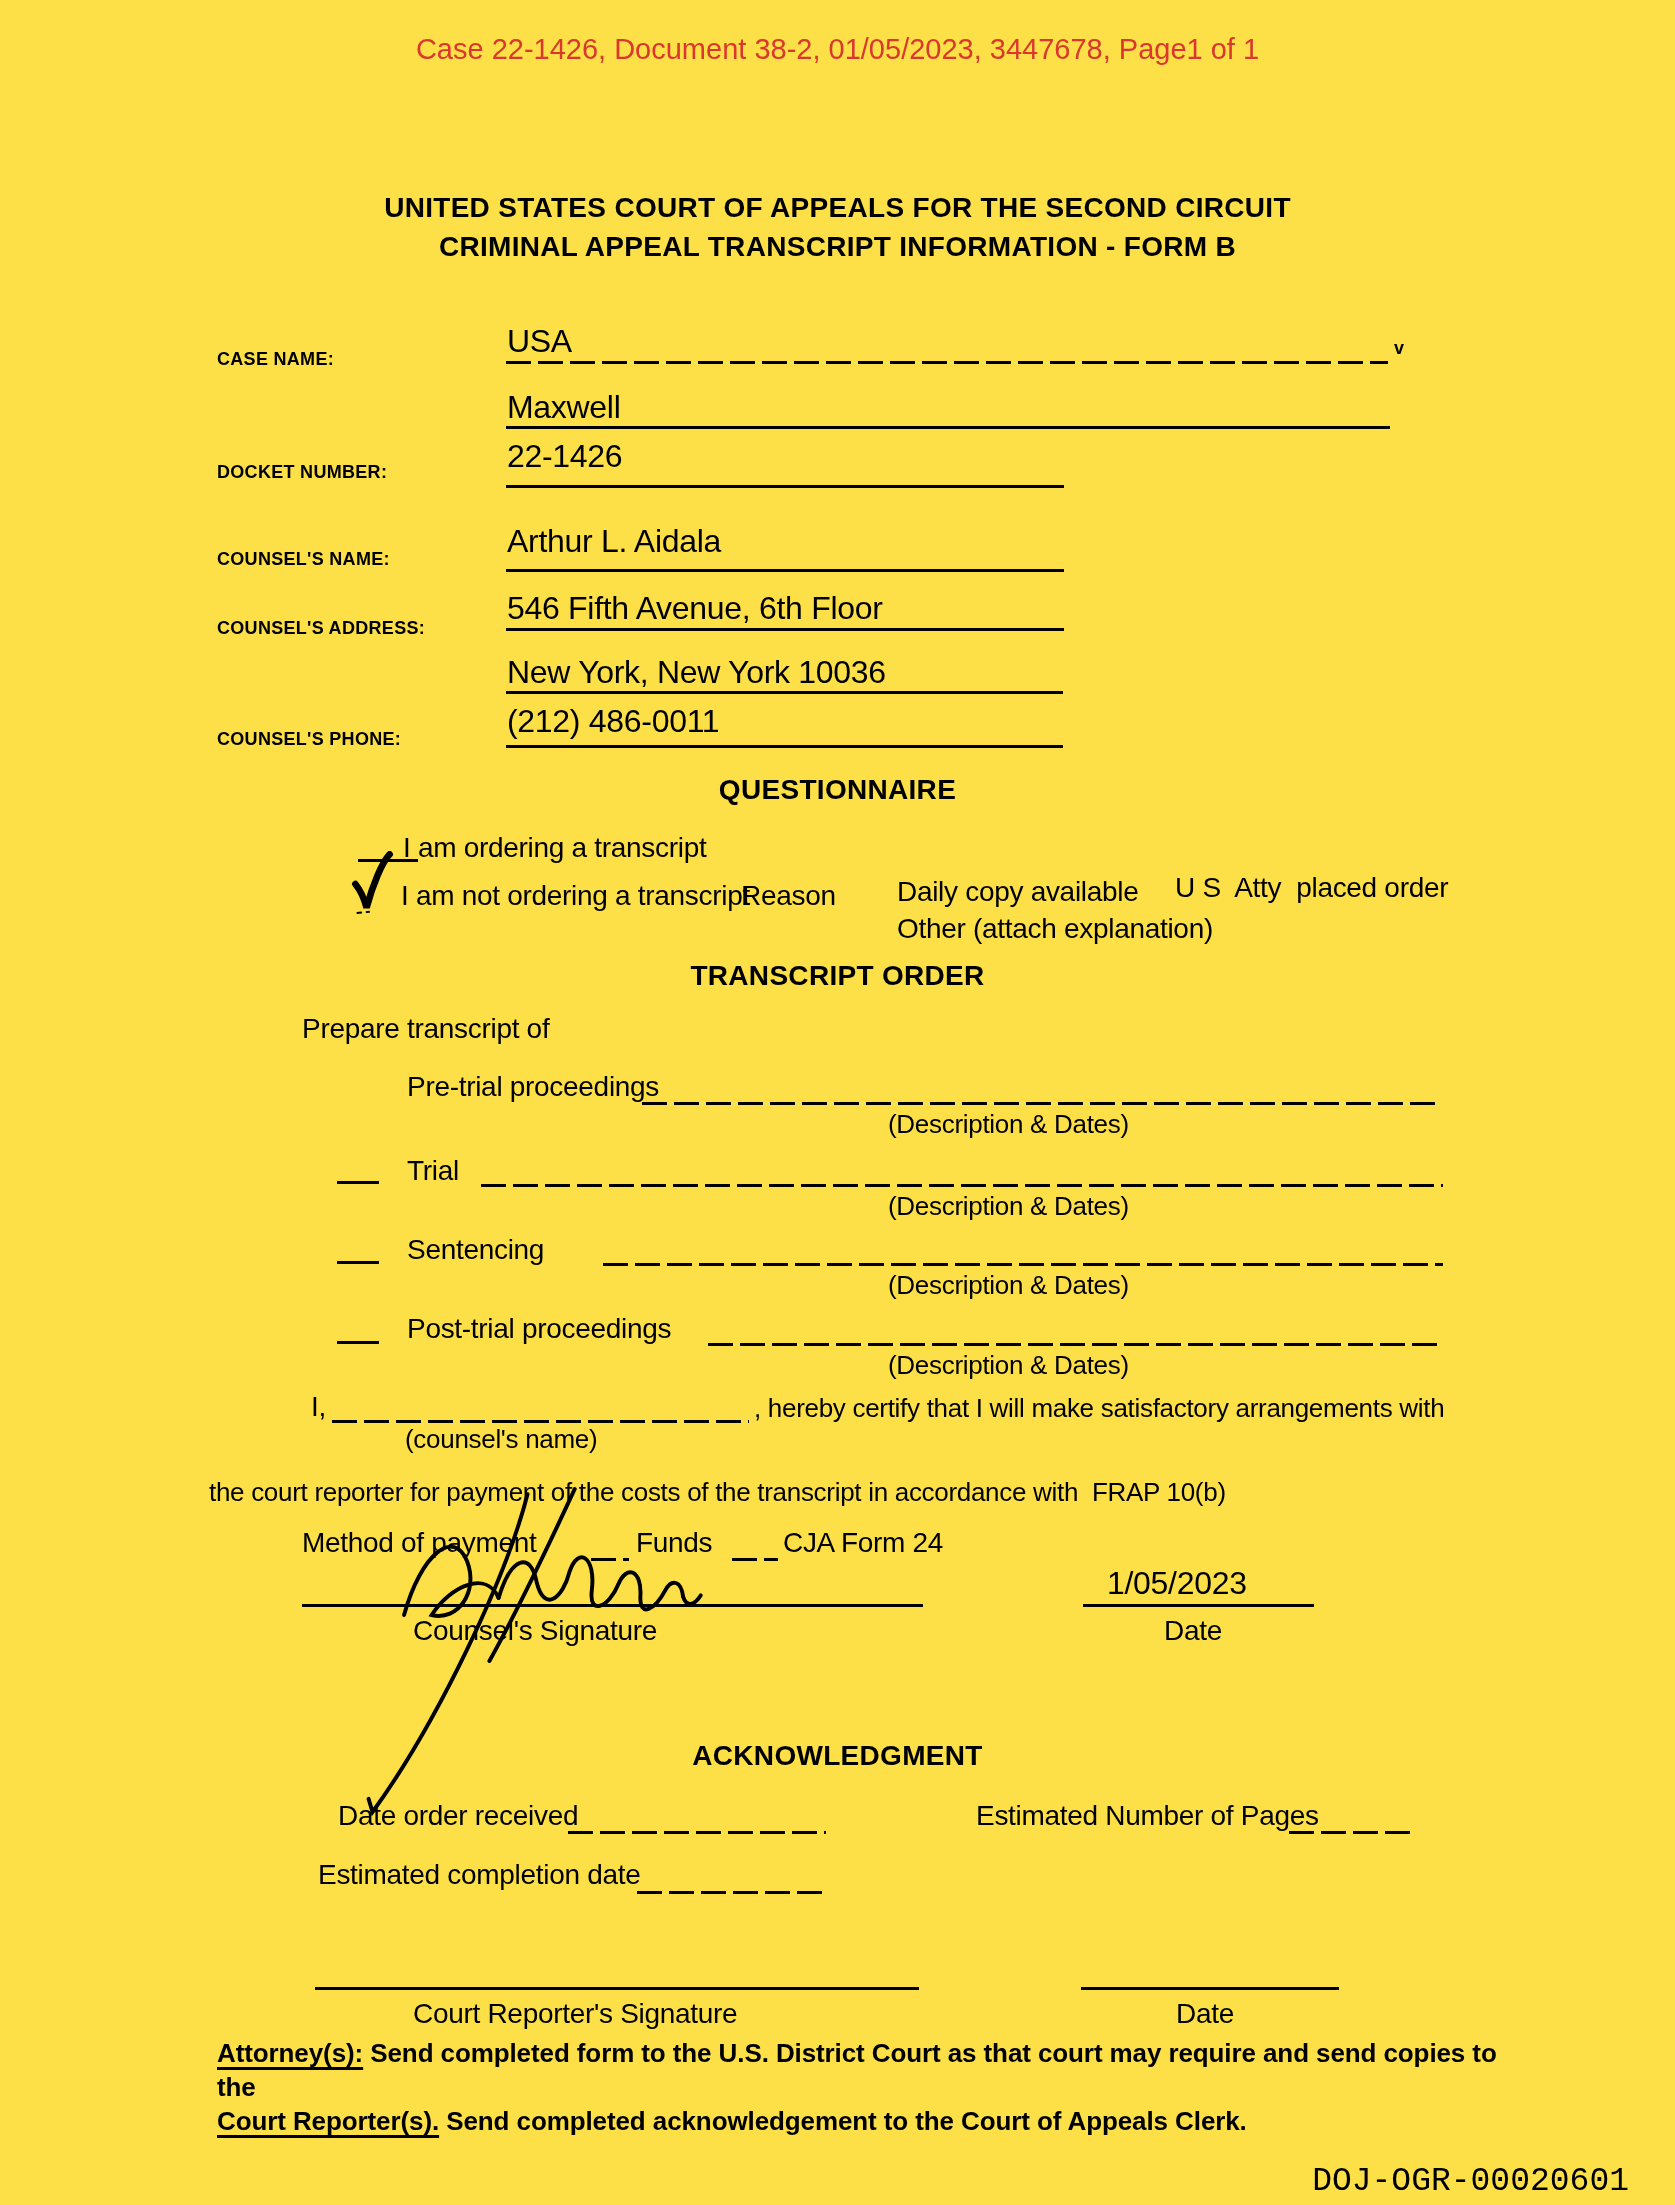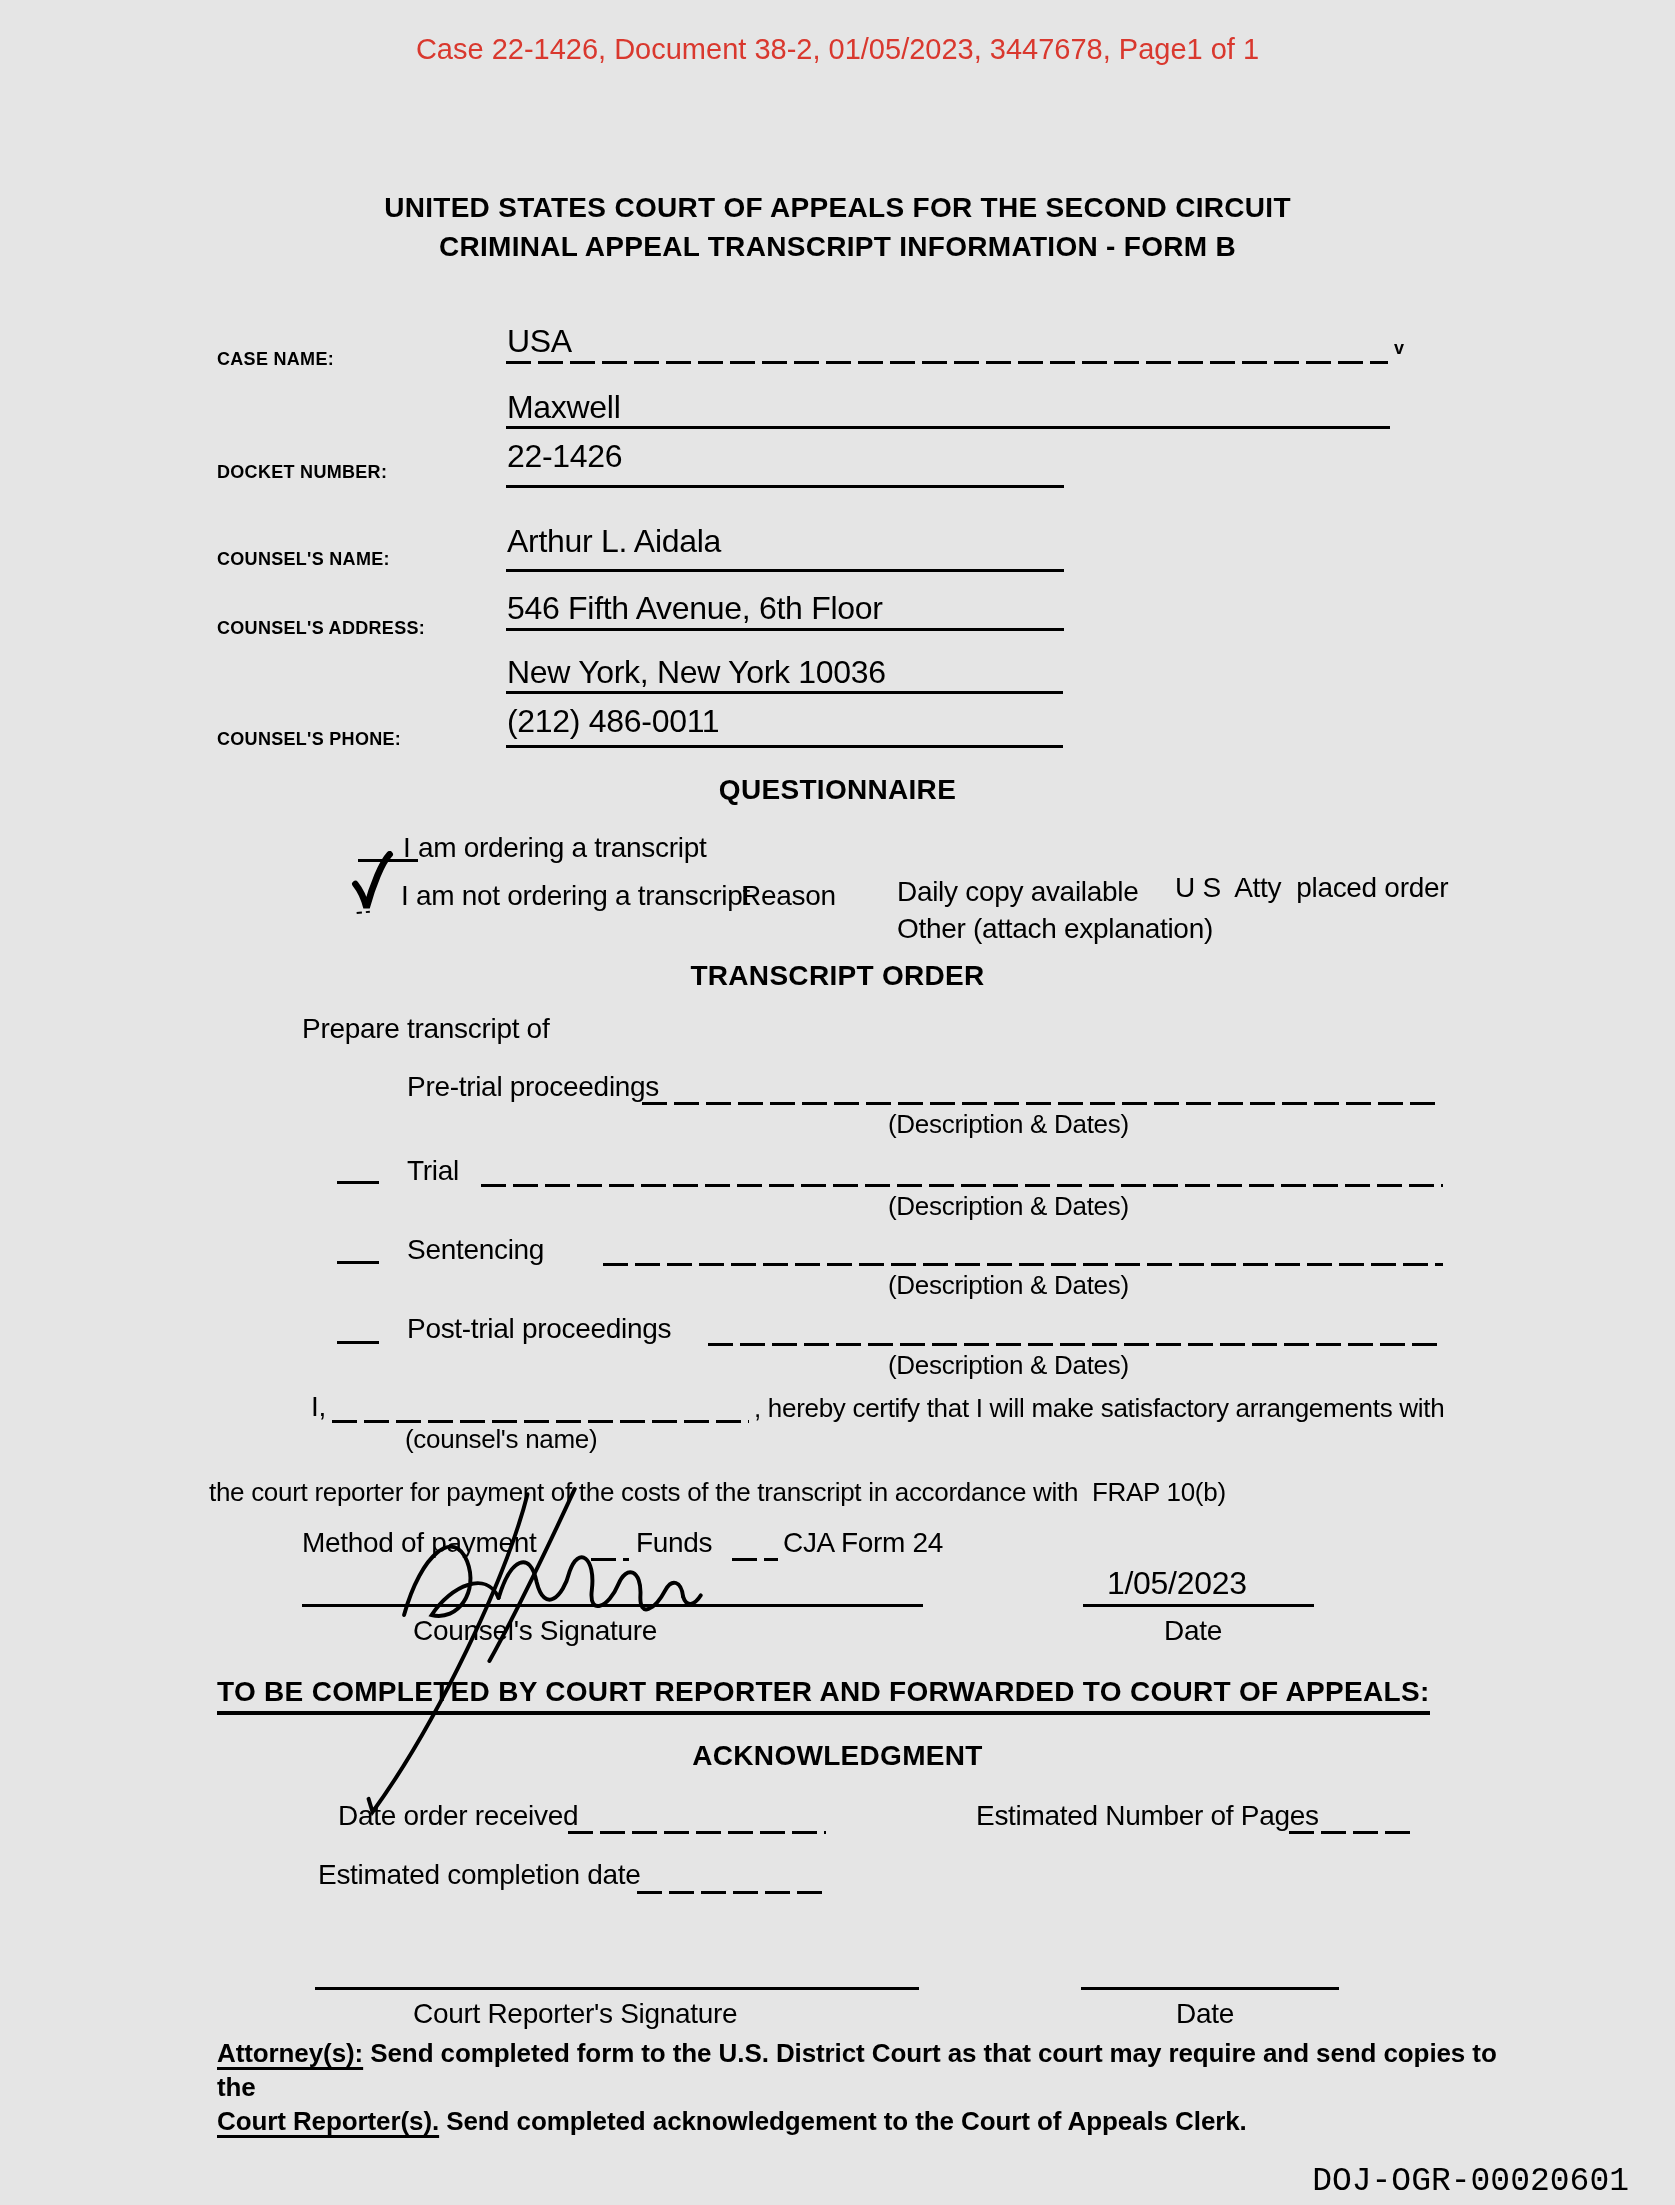--- a/index.html
+++ b/index.html
@@ -1,16 +1,16 @@
 <!DOCTYPE html>
 <html style="font-size:10.5px"><head>
 <meta charset="utf-8">
 <style>
   html,body{margin:0;padding:0;background:#ffffff;}
-  #page{position:relative;width:1675px;height:2205px;background:#e5e5e5;overflow:hidden;
+  #page{position:relative;width:1675px;height:2205px;background:#fde047;overflow:hidden;
         font-family:"Liberation Sans",sans-serif;color:#000;}
   .abs{position:absolute;}
   .center{left:0;width:1675px;text-align:center;}
   .stamp{font-size:29px;letter-spacing:0px;color:#d9382e;}
   .h1{font-weight:700;font-size:28px;letter-spacing:0.3px;}
   .sec{font-weight:700;font-size:28px;letter-spacing:0.3px;border-bottom:4px solid #000;padding-bottom:4px;}
   .lbl{font-weight:700;font-size:18px;letter-spacing:0.3px;}
   .val{font-size:32px;letter-spacing:-0.3px;}
   .txt{font-size:28px;letter-spacing:-0.3px;}
   .sm{font-size:26px;letter-spacing:-0.3px;}
@@ -119,23 +119,20 @@
       <path d="M495,170 C500,186 512,184 522,168" stroke="#000" stroke-width="6" fill="none" stroke-linecap="round"></path>
     </svg>
   </div>
 
   <div class="line" style="left:302px;top:1604px;width:621px;"></div>
   <div class="abs txt" style="left:413px;top:1615px;">Counsel's Signature</div>
   <div class="abs val" style="left:1107px;top:1565px;">1/05/2023</div>
   <div class="line" style="left:1083px;top:1604px;width:231px;"></div>
   <div class="abs txt" style="left:1164px;top:1615px;">Date</div>
 
-  <div class="abs" style="left:217px;top:1676px;">
-    <span class="sec">TO BE COMPLETED BY COURT REPORTER AND FORWARDED TO COURT OF APPEALS:</span>
-  </div>
   <div class="abs center h1" style="top:1740px;">ACKNOWLEDGMENT</div>
 
   <div class="abs txt" style="left:302px;top:1800px;margin-left:36px;">Date order received</div>
   <div class="line dash" style="left:568px;top:1831px;width:258px;"></div>
   <div class="abs txt" style="left:976px;top:1800px;">Estimated Number of Pages</div>
   <div class="line dash" style="left:1289px;top:1831px;width:125px;"></div>
 
   <div class="abs txt" style="left:302px;top:1859px;margin-left:16px;">Estimated completion date</div>
   <div class="line dash" style="left:637px;top:1891px;width:189px;"></div>
 

